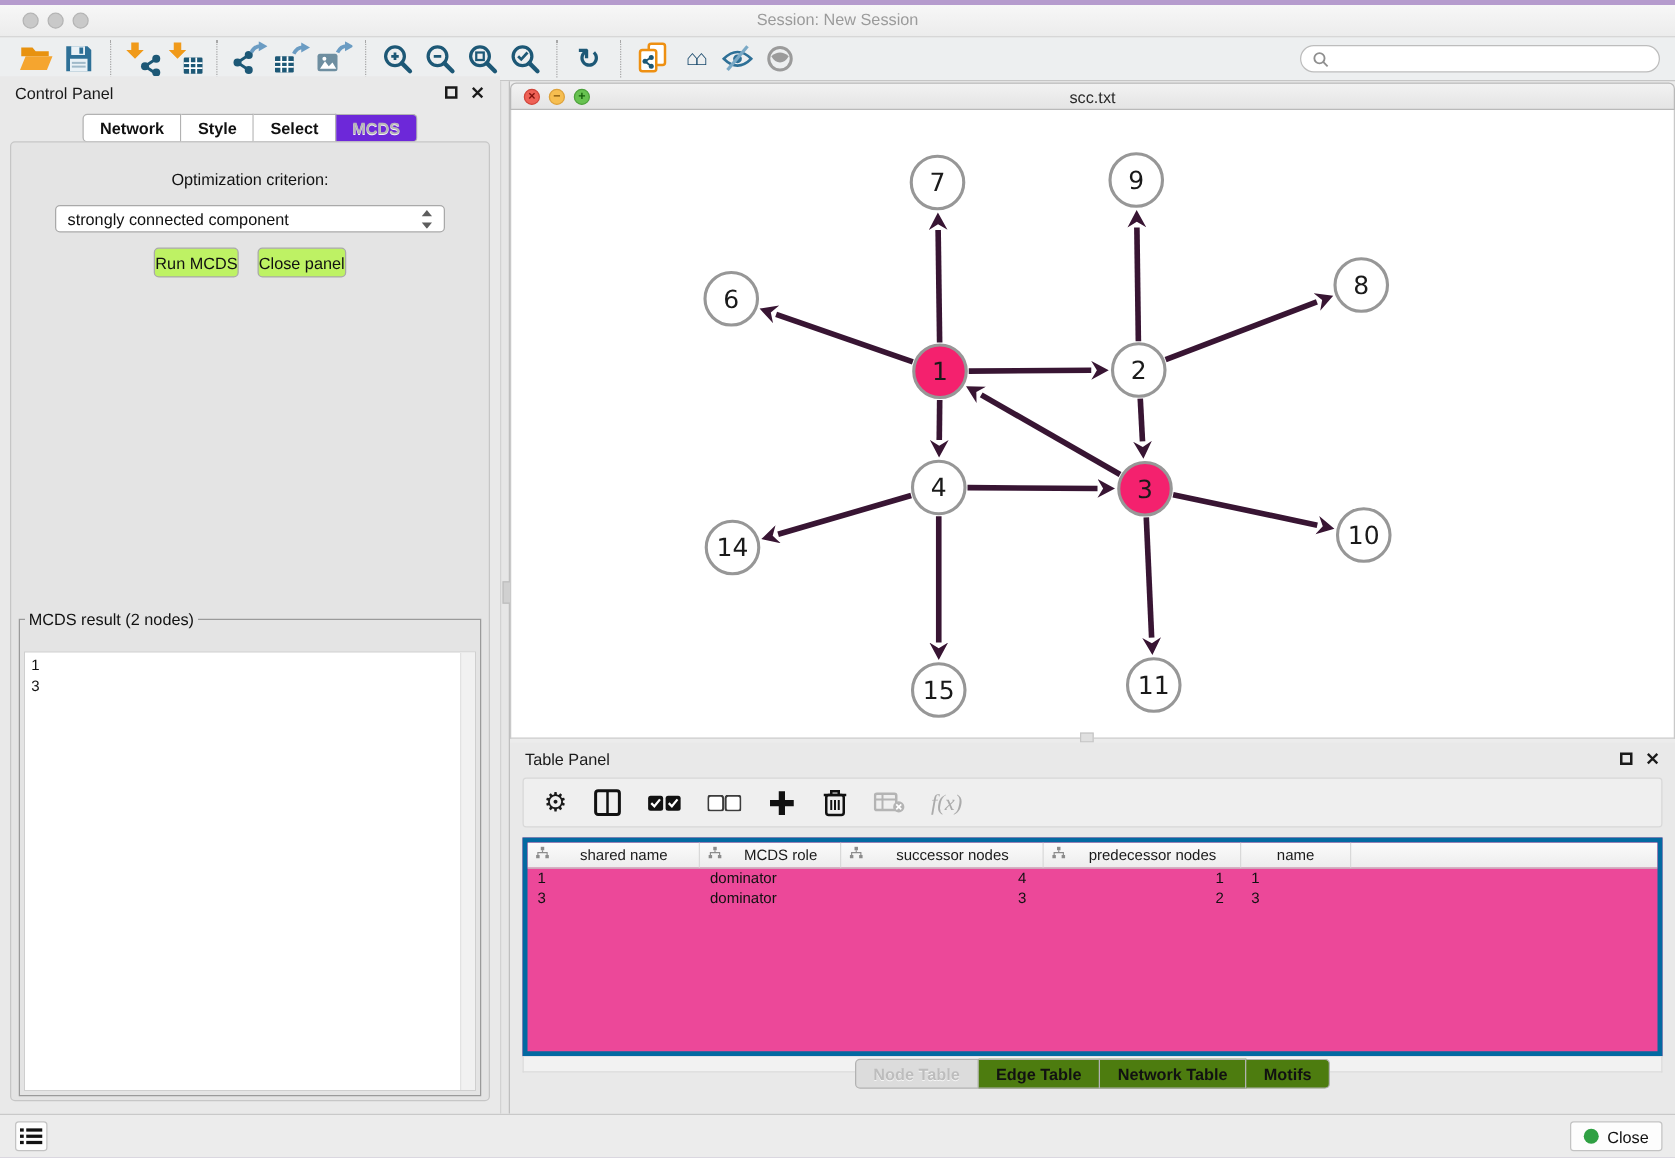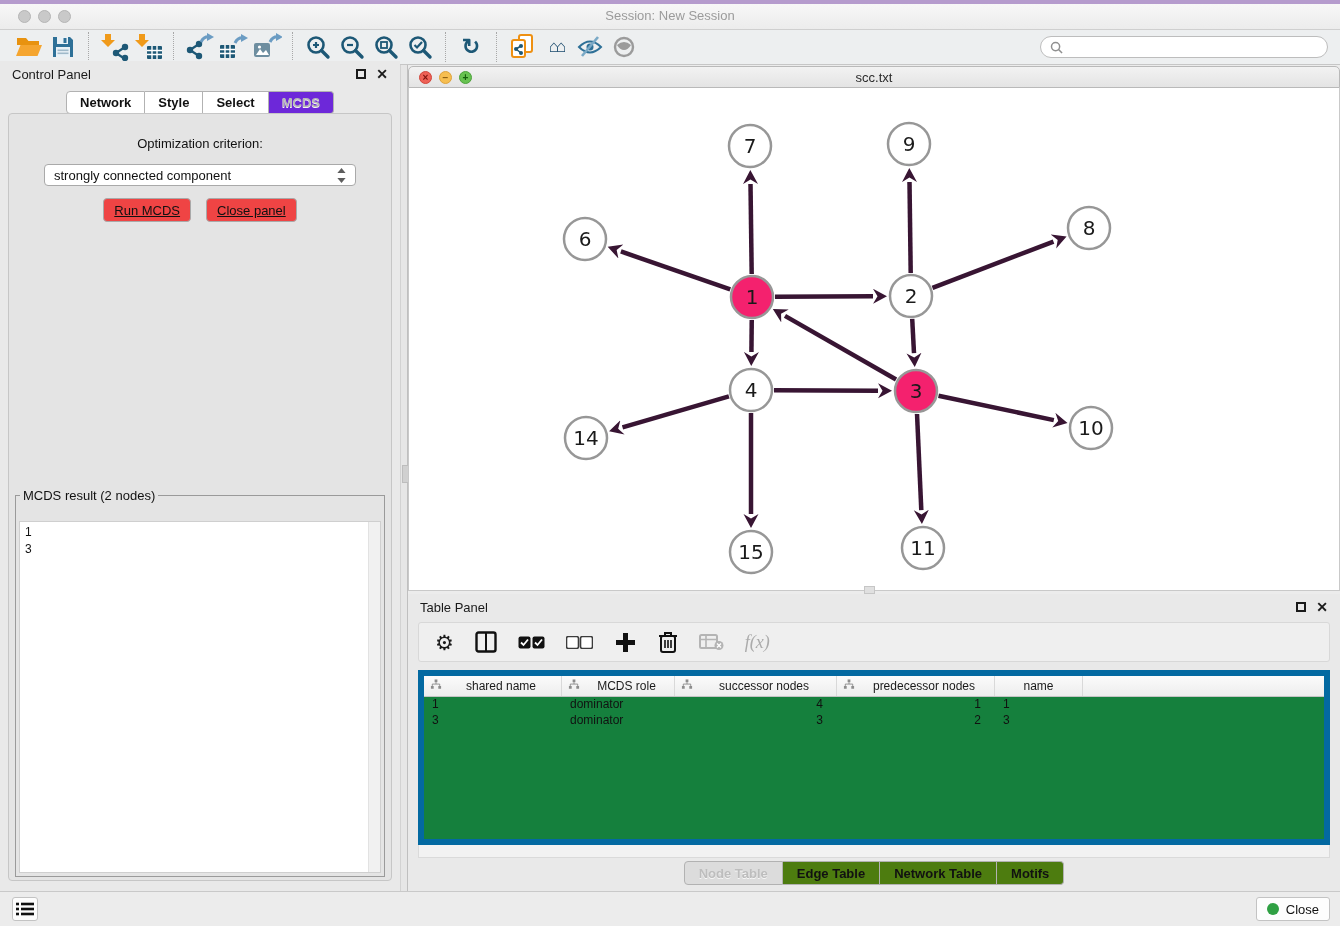--- a/index.html
+++ b/index.html
@@ -27,21 +27,21 @@
   .ctabs{display:flex;justify-content:center;margin-top:4px;}
   .ctab{height:21px;padding:0 13px;display:flex;align-items:center;background:#fff;border:1px solid #b2b2b2;border-left:none;font-size:13px;font-weight:bold;color:#111;cursor:default;}
   .ctab:first-child{border-left:1px solid #b2b2b2;border-radius:4px 0 0 4px;}
   .ctab:last-child{border-radius:0 4px 4px 0;}
   .ctab.active{background:#6d28d9;color:#b7b7b7;text-shadow:0 1px 0 #f4f4f4;}
   .cbody{position:absolute;left:8px;right:8px;top:52px;bottom:10px;background:#e4e4e4;border:1px solid #c6c6c6;border-radius:4px;}
   .opt-label{margin-top:22px;text-align:center;font-size:13px;color:#111;}
   .cselect{margin:13px auto 0;width:312px;height:22px;background:#fff;border:1px solid #a9a9a9;border-radius:4px;display:flex;align-items:center;padding:0 9px;box-sizing:border-box;font-size:13px;color:#111;cursor:default;}
   .cselect .val{flex:1;}
   .btnrow{display:flex;justify-content:center;gap:15px;margin-top:12px;}
-  .cbtn{height:22px;padding:0 10px;background:#ef4444;border:1px solid #a9a9a9;border-radius:4px;font-size:13px;color:#111;display:flex;align-items:center;cursor:default;text-decoration:underline;}
+  .cbtn{height:22px;padding:0 0;background:#bef264;border:1px solid #a9a9a9;border-radius:4px;font-size:13px;color:#111;display:flex;align-items:center;cursor:default;}
   fieldset.result{position:absolute;left:6px;right:6px;top:374px;bottom:3px;border:1px solid #9a9a9a;margin:0;padding:2px;background:#e4e4e4;}
   fieldset.result legend{font-size:13px;color:#111;padding:0 3px;margin-left:2px;}
   .result-area{position:absolute;left:3px;right:3px;top:18px;bottom:3px;background:#fff;border:1px solid #cfcfcf;overflow:hidden;}
   .result-scroll{position:absolute;right:0;top:0;bottom:0;width:11px;background:#f1f1f1;border-left:1px solid #e2e2e2;}
   .result-lines{padding:2px 5px;font-size:12px;line-height:17px;color:#111;}
   
   .vsplit{position:absolute;left:400px;top:65px;width:8px;bottom:35px;background:#e6e6e6;border-left:1px solid #d2d2d2;border-right:1px solid #bfbfbf;box-sizing:border-box;}
   .vgrip{position:absolute;left:1px;top:400px;width:5px;height:16px;background:#d0d0d0;border:1px solid #bdbdbd;}
   
   .net-win{position:absolute;left:408px;top:66px;width:932px;height:525px;}
@@ -52,29 +52,29 @@
   .t-yel{left:30px;background:#f6be50;border:1px solid #dda23c;color:#8a5d10;}
   .t-grn{left:50px;background:#67c250;border:1px solid #4da13c;color:#145e0c;}
   .net-canvas{position:absolute;left:0;right:0;top:22px;bottom:0;background:#fff;border:1px solid #c9c9c9;border-top:none;box-sizing:border-box;}
   .hgrip{position:absolute;left:456px;bottom:-3px;width:9px;height:6px;background:#e0e0e0;border:1px solid #c6c6c6;}
   
   .table-panel{position:absolute;left:408px;top:594px;width:932px;height:297px;background:#e9e9e9;}
   .tp-toolbar{position:absolute;left:10px;right:10px;top:28px;height:40px;background:#efefef;border:1px solid #d8d8d8;border-radius:3px;display:flex;align-items:center;gap:21px;padding:0 16px;box-sizing:border-box;}
   .tp-ic{display:flex;align-items:center;justify-content:center;cursor:default;}
   .gear{font-size:21px;color:#1a1a1a;line-height:1;}
   .fx{font-family:"Liberation Serif",serif;font-style:italic;font-size:18px;color:#ababab;}
-  .tp-table{position:absolute;left:10px;right:10px;top:76px;bottom:46px;background:#15803d;border:6px solid #0369a1;box-sizing:border-box;overflow:hidden;}
+  .tp-table{position:absolute;left:10px;right:10px;top:76px;bottom:46px;background:#ec4899;border:4px solid #0369a1;box-sizing:border-box;overflow:hidden;}
   .thead{display:flex;height:20px;background:linear-gradient(#fbfbfb,#ededed);border-bottom:1px solid #c4c4c4;}
   .th{display:flex;align-items:center;font-size:12px;color:#1a1a1a;border-right:1px solid #d9d9d9;box-sizing:border-box;padding:0 6px;gap:5px;}
   .th .lbl{flex:1;text-align:center;}
   .trow{display:flex;height:16px;font-size:12px;color:#111;}
   .td{box-sizing:border-box;padding:0 8px;overflow:hidden;white-space:nowrap;}
   .td.r{text-align:right;padding-right:14px;}
   .tp-hscroll{position:absolute;left:10px;right:10px;bottom:33px;height:13px;background:#f2f2f2;border:1px solid #dadada;border-top:none;box-sizing:border-box;}
-  .tp-tabs{position:absolute;left:0;right:0;bottom:6px;display:flex;justify-content:center;}
+  .tp-tabs{position:absolute;left:0;right:0;bottom:20px;display:flex;justify-content:center;}
   .ttab{height:22px;padding:0 14px;display:flex;align-items:center;background:#4d7c0f;border:1px solid #b2b2b2;border-left:none;font-size:13px;font-weight:bold;color:#111;cursor:default;}
   .ttab:first-child{border-left:1px solid #b2b2b2;border-radius:4px 0 0 4px;}
   .ttab:last-child{border-radius:0 4px 4px 0;}
   .ttab.active{background:#dcdcdc;color:#bdbdbd;text-shadow:0 1px 0 #f6f6f6;}
   
   .statusbar{position:absolute;left:0;right:0;bottom:0;height:35px;background:#ececec;border-top:1px solid #c9c9c9;box-sizing:border-box;}
   .sb-btn{position:absolute;top:5px;height:24px;background:#fdfdfd;border:1px solid #c3c3c3;border-radius:3px;display:flex;align-items:center;justify-content:center;box-sizing:border-box;cursor:default;}
   .sb-list{left:12px;width:26px;}
   .sb-mem{right:10px;padding:0 10px;gap:7px;font-size:13px;color:#111;}
   .memdot{width:12px;height:12px;border-radius:50%;}

